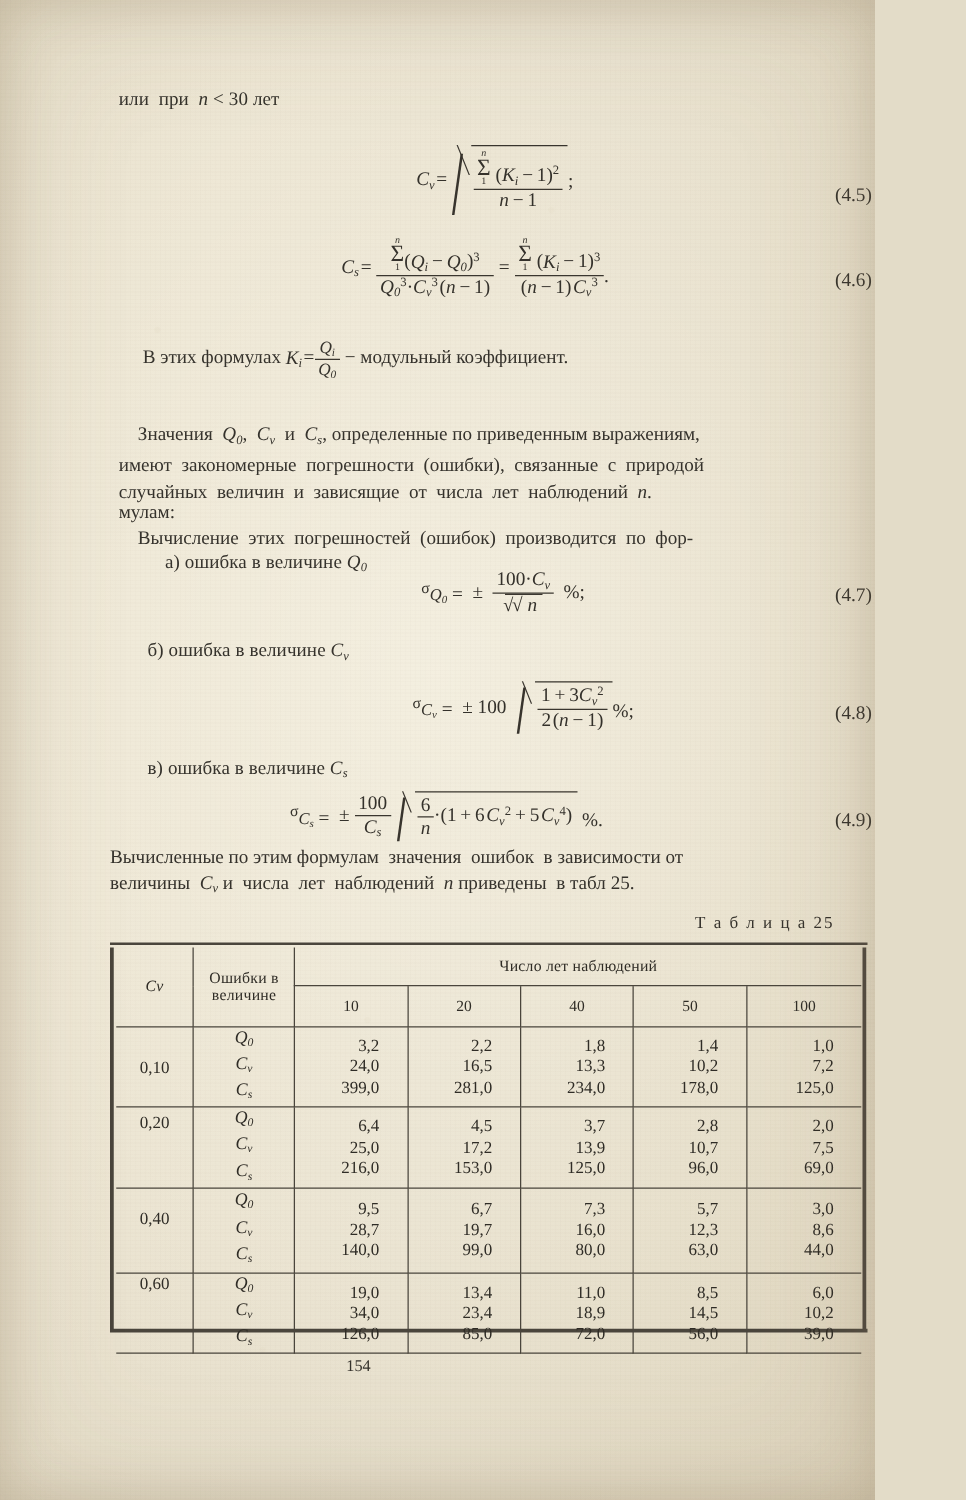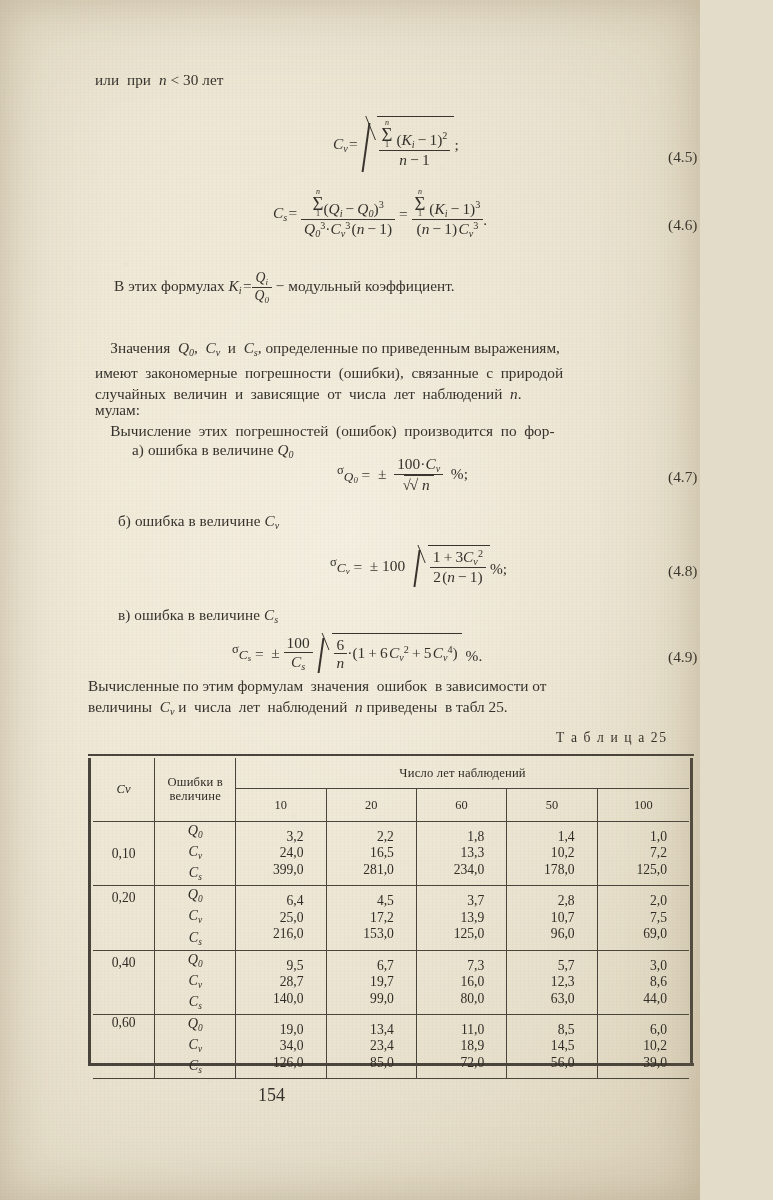--- a/index.html
+++ b/index.html
@@ -94,21 +94,21 @@
     border:1px solid #4a453c;
     padding:0;font-weight:normal;
     vertical-align:middle;
   }
   .tbl .hcell{text-align:center;font-size:12.6px;letter-spacing:.2px;}
   .tbl .numhead{text-align:center;font-size:12.4px;}
   .tbl .cvcell{text-align:center;font-size:13.6px;}
   .tbl .symcell{text-align:center;font-size:14.2px;line-height:16.5px;font-style:italic;}
   .tbl .datacell{text-align:right;padding-right:22px;font-size:13.6px;line-height:16.5px;}
   .pagenum{
-    position:absolute;font-size:18px;color:#35322c;
+    position:absolute;font-size:13px;color:#35322c;margin-left:19px;
   }
   .bigrule{position:absolute;background:#4a453c;}
 </style>
 </head>
 <body>
 
 <div class="page">
   <div class="grain"></div>
 
   <div class="content">
@@ -233,21 +233,21 @@
     <table class="tbl" style="left:93px;top:758px;width:596px;">
       <thead>
         <tr>
           <th class="hcell" rowspan="2" style="width:62px;height:62px;border-left:none;border-top:none;"><i class="v">Cv</i></th>
           <th class="hcell" rowspan="2" style="width:80px;border-top:none;"><span style="display:inline-block;width:66px;line-height:14px;">Ошибки в величине</span></th>
           <th class="hcell" colspan="5" style="height:30px;border-top:none;border-right:none;">Число лет наблюдений</th>
         </tr>
         <tr>
           <th class="numhead" style="width:90px;height:32px;">10</th>
           <th class="numhead" style="width:90px;">20</th>
-          <th class="numhead" style="width:90px;">60</th>
+          <th class="numhead" style="width:90px;">40</th>
           <th class="numhead" style="width:90px;">50</th>
           <th class="numhead" style="width:92px;border-right:none;">100</th>
         </tr>
       </thead>
       <tbody>
 
         <tr>
           <td class="cvcell" style="height:51px;border-left:none;">0,10</td>
           <td class="symcell">
             <span><i class="v">Q<span class="sub">0</span></i></span><br>
@@ -269,21 +269,21 @@
             <span><i class="v">C<span class="sub">s</span></i></span>
           </td>
           <td class="datacell" style="border-top:none;"><span>6,4</span><br><span>25,0</span><br><span>216,0</span></td>
           <td class="datacell" style="border-top:none;"><span>4,5</span><br><span>17,2</span><br><span>153,0</span></td>
           <td class="datacell" style="border-top:none;"><span>3,7</span><br><span>13,9</span><br><span>125,0</span></td>
           <td class="datacell" style="border-top:none;"><span>2,8</span><br><span>10,7</span><br><span>96,0</span></td>
           <td class="datacell" style="border-top:none;border-right:none;"><span>2,0</span><br><span>7,5</span><br><span>69,0</span></td>
         </tr>
 
         <tr>
-          <td class="cvcell" style="height:51px;border-left:none;border-top:none;vertical-align:top;padding-top:4px;">0,40</td>
+          <td class="cvcell" style="height:51px;border-left:none;border-top:none;vertical-align:top;padding-top:16px;">0,40</td>
           <td class="symcell" style="border-top:none;">
             <span><i class="v">Q<span class="sub">0</span></i></span><br>
             <span><i class="v">C<span class="sub">v</span></i></span><br>
             <span><i class="v">C<span class="sub">s</span></i></span>
           </td>
           <td class="datacell" style="border-top:none;"><span>9,5</span><br><span>28,7</span><br><span>140,0</span></td>
           <td class="datacell" style="border-top:none;"><span>6,7</span><br><span>19,7</span><br><span>99,0</span></td>
           <td class="datacell" style="border-top:none;"><span>7,3</span><br><span>16,0</span><br><span>80,0</span></td>
           <td class="datacell" style="border-top:none;"><span>5,7</span><br><span>12,3</span><br><span>63,0</span></td>
           <td class="datacell" style="border-top:none;border-right:none;"><span>3,0</span><br><span>8,6</span><br><span>44,0</span></td>

